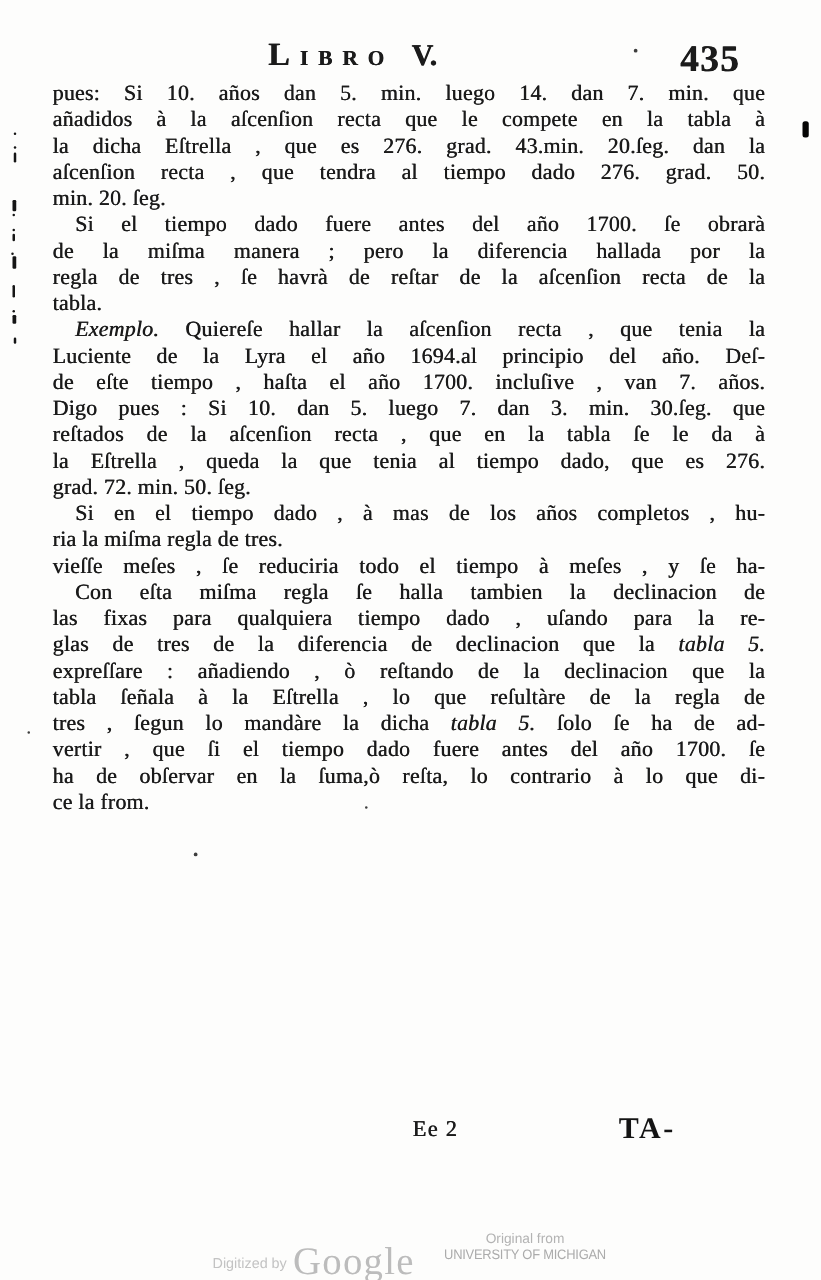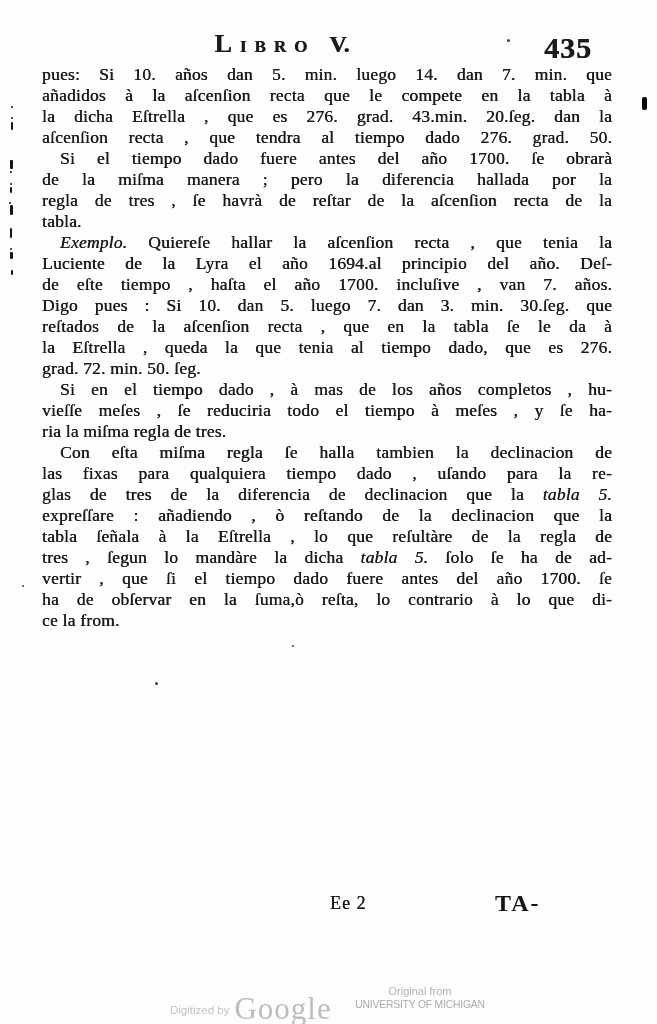--- a/index.html
+++ b/index.html
@@ -107,34 +107,35 @@
       <span class="libro">LIBRO</span><span class="vol">V.</span>
     </div>
     <div class="pagenum">435</div>
   </div>
 
   <div class="textblock">
       <div class="line">pues: Si 10. años dan 5. min. luego 14. dan 7. min. que</div>
       <div class="line">añadidos à la aſcenſion recta que le compete en la tabla à</div>
       <div class="line">la dicha Eſtrella , que es 276. grad. 43.min. 20.ſeg. dan la</div>
       <div class="line">aſcenſion recta , que tendra al tiempo dado 276. grad. 50.</div>
+      <div class="line last">min. 20. ſeg.</div>
       <div class="line indent">Si el tiempo dado fuere antes del año 1700. ſe obrarà</div>
       <div class="line">de la miſma manera ; pero la diferencia hallada por la</div>
       <div class="line">regla de tres , ſe havrà de reſtar de la aſcenſion recta de la</div>
       <div class="line last">tabla.</div>
       <div class="line indent"><i>Exemplo.</i> Quiereſe hallar la aſcenſion recta , que tenia la</div>
       <div class="line">Luciente de la Lyra el año 1694.al principio del año. Deſ-</div>
       <div class="line">de eſte tiempo , haſta el año 1700. incluſive , van 7. años.</div>
       <div class="line">Digo pues : Si 10. dan 5. luego 7. dan 3. min. 30.ſeg. que</div>
       <div class="line">reſtados de la aſcenſion recta , que en la tabla ſe le da à</div>
       <div class="line">la Eſtrella , queda la que tenia al tiempo dado, que es 276.</div>
       <div class="line last">grad. 72. min. 50. ſeg.</div>
       <div class="line indent">Si en el tiempo dado , à mas de los años completos , hu-</div>
+      <div class="line last">ria la miſma regla de tres.</div>
       <div class="line">vieſſe meſes , ſe reduciria todo el tiempo à meſes , y ſe ha-</div>
-      <div class="line last">ria la miſma regla de tres.</div>
       <div class="line indent">Con eſta miſma regla ſe halla tambien la declinacion de</div>
       <div class="line">las fixas para qualquiera tiempo dado , uſando para la re-</div>
       <div class="line">glas de tres de la diferencia de declinacion que la <i>tabla 5.</i></div>
       <div class="line">expreſſare : añadiendo , ò reſtando de la declinacion que la</div>
       <div class="line">tabla ſeñala à la Eſtrella , lo que reſultàre de la regla de</div>
       <div class="line">tres , ſegun lo mandàre la dicha <i>tabla 5.</i> ſolo ſe ha de ad-</div>
       <div class="line">vertir , que ſi el tiempo dado fuere antes del año 1700. ſe</div>
       <div class="line">ha de obſervar en la ſuma,ò reſta, lo contrario à lo que di-</div>
       <div class="line last">ce la from.</div>
     </div>

